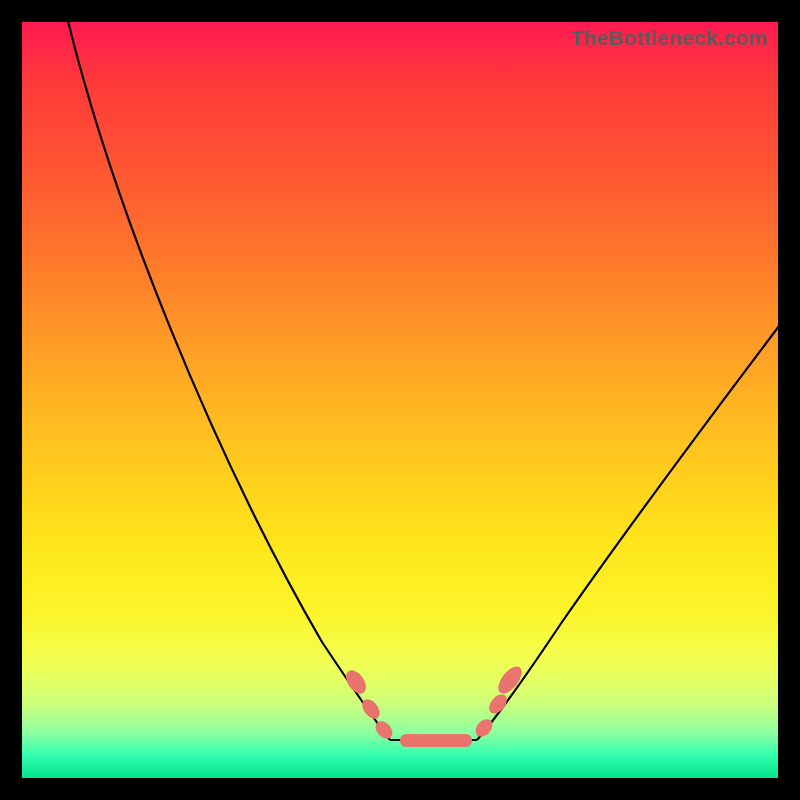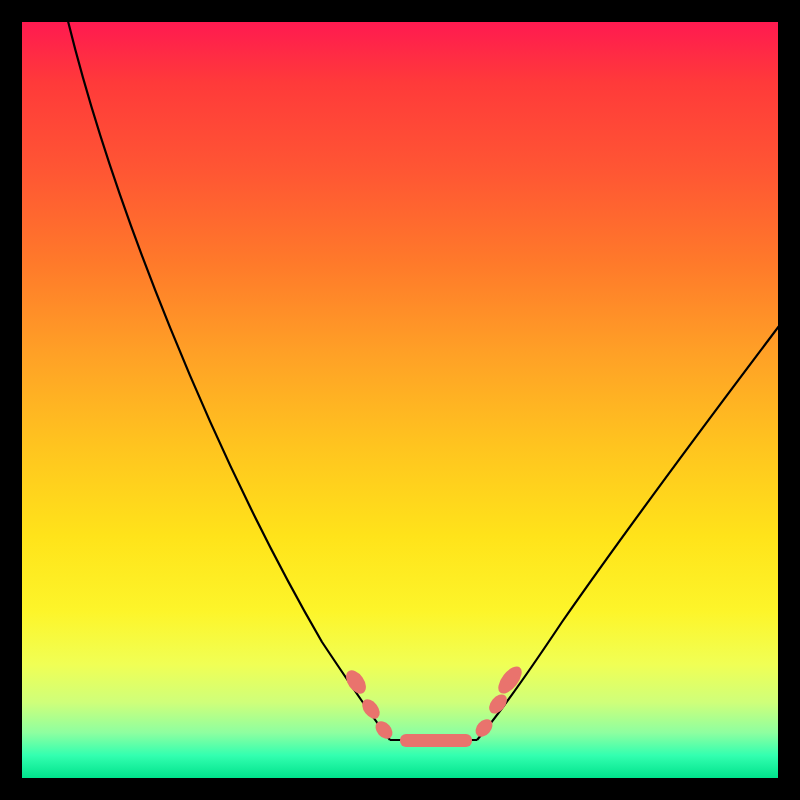--- a/index.html
+++ b/index.html
@@ -71,20 +71,21 @@
     stroke: none;
   }
 </style>
 </head>
 <body>
 
 <div class="frame">
 
   <div class="plot-area">
 
+    <div class="watermark">TheBottleneck.com</div>
 
     <svg class="curve" viewBox="0 0 756 756" preserveAspectRatio="none">
 
       <path class="curve-path" d="M 45 -5
                C 90 180, 190 430, 300 620
                C 330 665, 350 695, 368 718"></path>
 
       <path class="curve-path" d="M 368 718
                L 455 718"></path>
 

